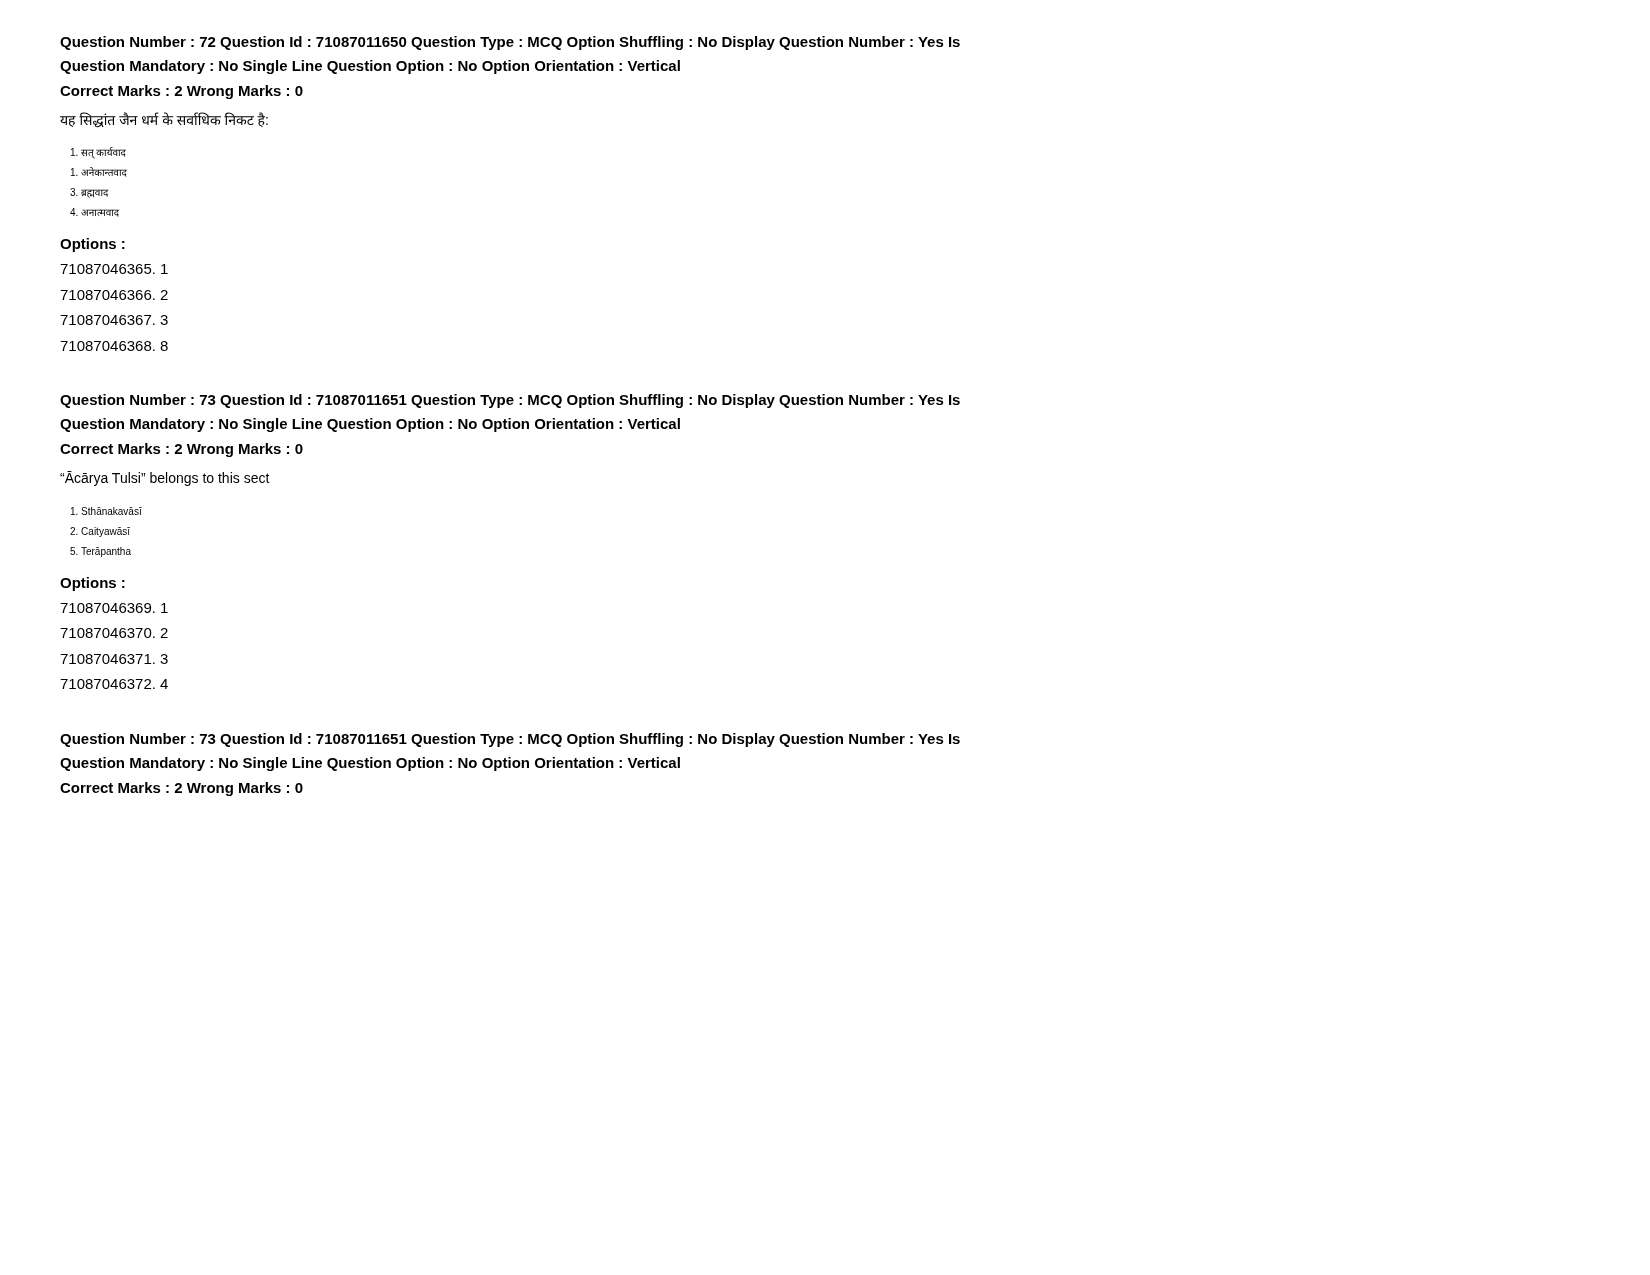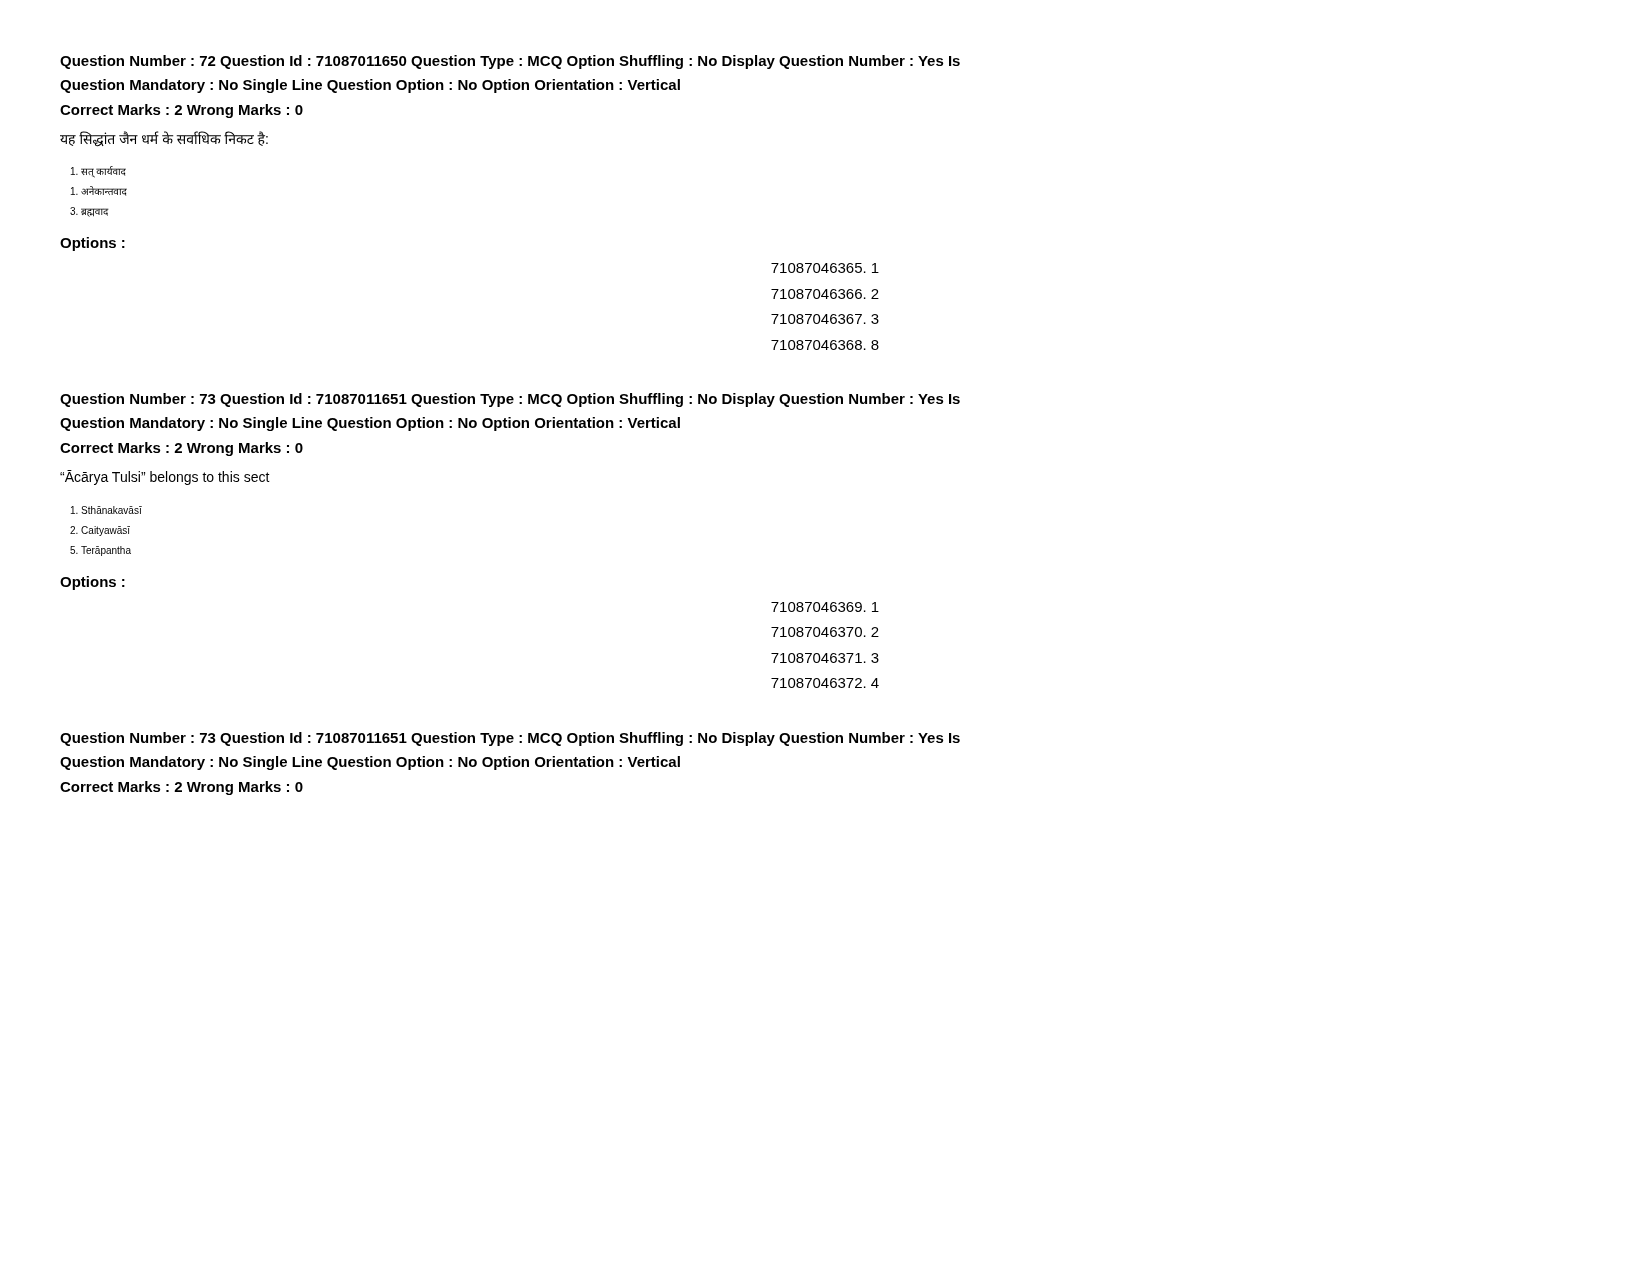--- a/index.html
+++ b/index.html
@@ -16,21 +16,20 @@
       width: 1650px;
       min-height: 1275px;
     }
     .question-block {
       margin-bottom: 30px;
     }
     .question-meta {
       font-weight: bold;
       line-height: 1.6;
       margin-bottom: 4px;
-      margin-top: 19px;
     }
     .correct-marks {
       font-weight: bold;
       margin-bottom: 10px;
     }
     .question-text {
       margin-bottom: 14px;
       font-size: 14px;
       line-height: 1.6;
     }
@@ -44,21 +43,20 @@
       font-size: 10px;
       line-height: 1.6;
     }
     .options-label {
       font-weight: bold;
       margin-bottom: 4px;
     }
     .option-ids {
       list-style: none;
       padding-left: 0;
-      text-align: center;
     }
     .option-ids li {
       font-size: 15px;
       line-height: 1.7;
     }
   </style>
 </head>
 <body>
 
 <div>
@@ -67,20 +65,21 @@
     <div class="question-meta">
       <span>Question Number : 72 Question Id : 71087011650 Question Type : MCQ Option Shuffling : No Display Question Number : Yes Is</span><br>
       <span>Question Mandatory : No Single Line Question Option : No Option Orientation : Vertical</span>
     </div>
     <div class="correct-marks">Correct Marks : 2 Wrong Marks : 0</div>
     <div class="question-text">यह सिद्धांत जैन धर्म के सर्वाधिक निकट है:</div>
     <ul class="options-list">
       <li>1. सत् कार्यवाद</li>
       <li>1. अनेकान्तवाद</li>
       <li>3. ब्रह्मवाद</li>
+      <li>4. अनात्मवाद</li>
     </ul>
     <div class="options-label">Options :</div>
     <ul class="option-ids">
       <li>71087046365. 1</li>
       <li>71087046366. 2</li>
       <li>71087046367. 3</li>
       <li>71087046368. 8</li>
     </ul>
   </div>
 

